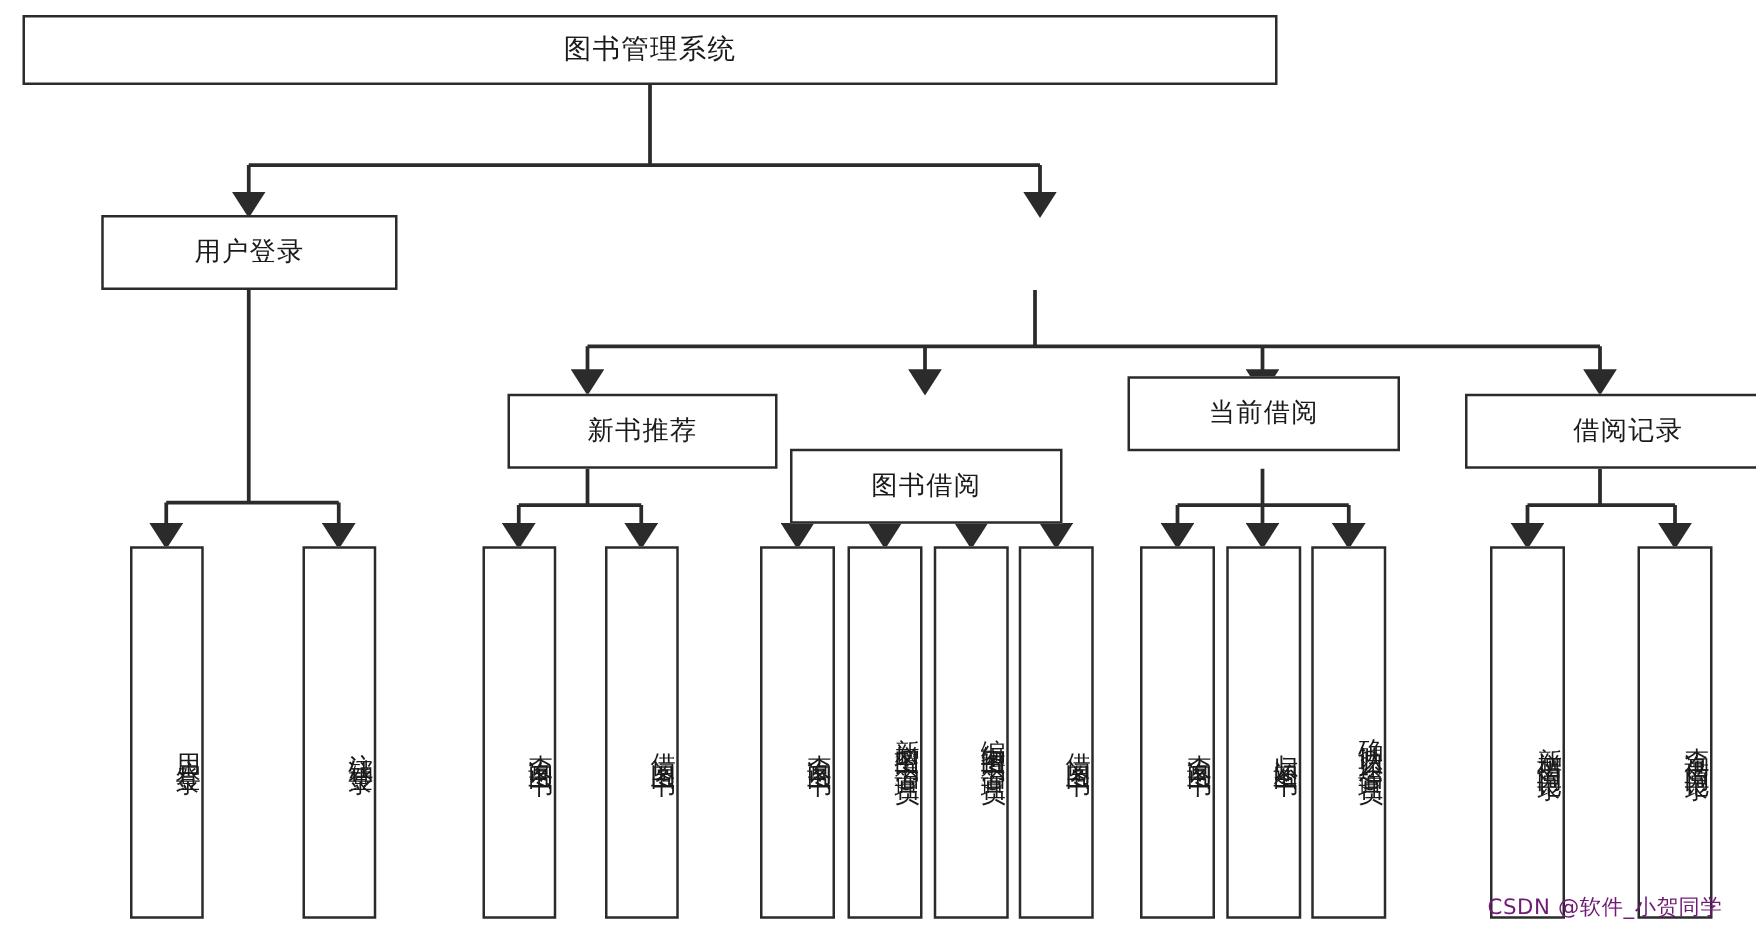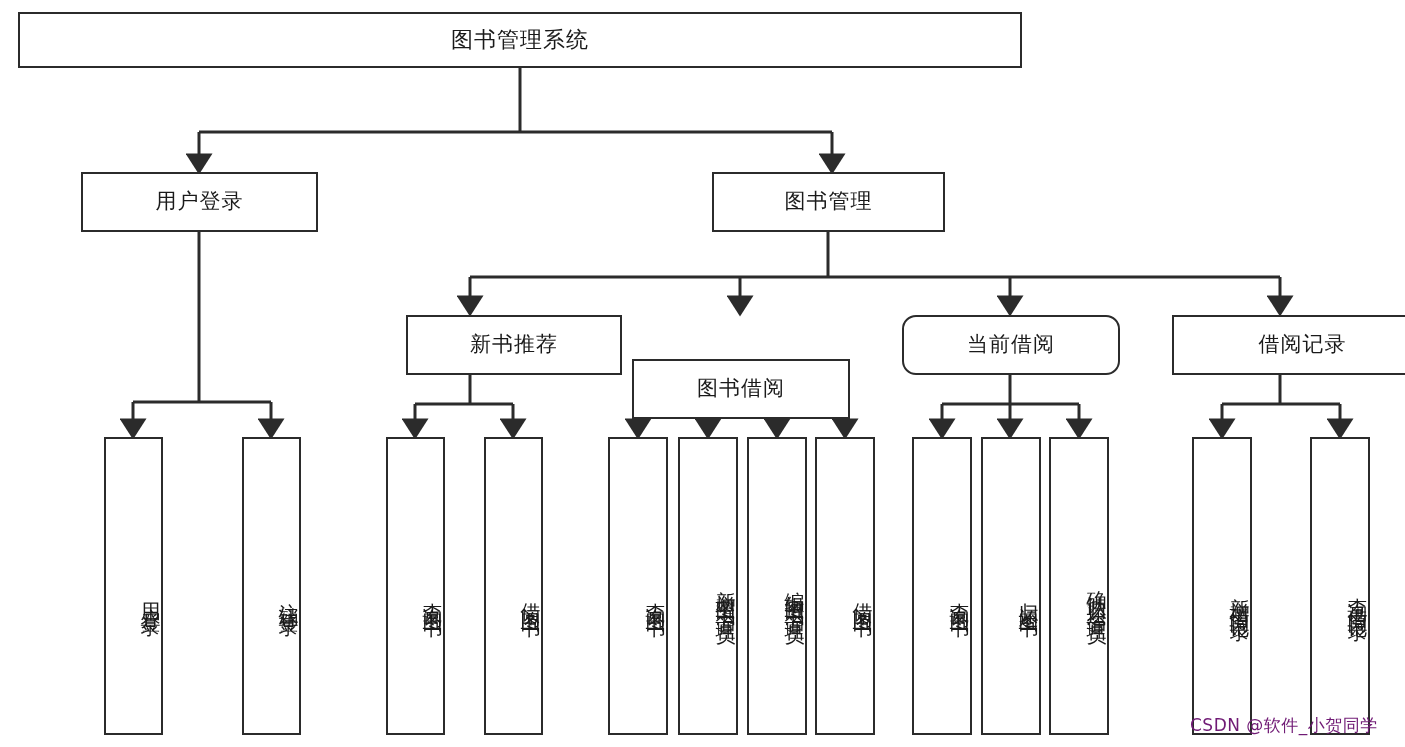--- a/index.html
+++ b/index.html
@@ -122,27 +122,26 @@
       <path d="M1222,404 L1340,404"></path>
       <path d="M1222,404 L1222,428" marker-end="url(#arrowhead)"></path>
       <path d="M1340,404 L1340,428" marker-end="url(#arrowhead)"></path>
     </g>
   </svg>
 
   <div class="node horiz root" style="left:18px; top:12px; width:1004px; height:56px;">图书管理系统</div>
 
   <div class="node horiz" style="left:81px; top:172px; width:237px; height:60px;">用户登录</div>
 
-  <div class="node horiz" style="left:712px; top:172px; width:233px; height:60px;">图书管理</div>
 
   <div class="node horiz" style="left:362px; top:315px; width:216px; height:60px;margin-left:44px;">新书推荐</div>
 
   <div class="node horiz" style="left:632px; top:315px; width:218px; height:60px;margin-top:44px;">图书借阅</div>
 
-  <div class="node horiz" style="left:902px; top:315px; width:218px; height:60px;border-radius:14px;">当前借阅</div>
+  <div class="node horiz" style="left:902px; top:301px; width:218px; height:60px;">当前借阅</div>
 
   <div class="node horiz" style="left:1172px; top:315px; width:261px; height:60px;">借阅记录</div>
 
   <div class="node vert" style="left:104px; top:437px; width:59px; height:298px;">
     <span class="vlabel">用户登录</span>
   </div>
   <div class="node vert" style="left:242px; top:437px; width:59px; height:298px;">
     <span class="vlabel">注销登录</span>
   </div>
 

